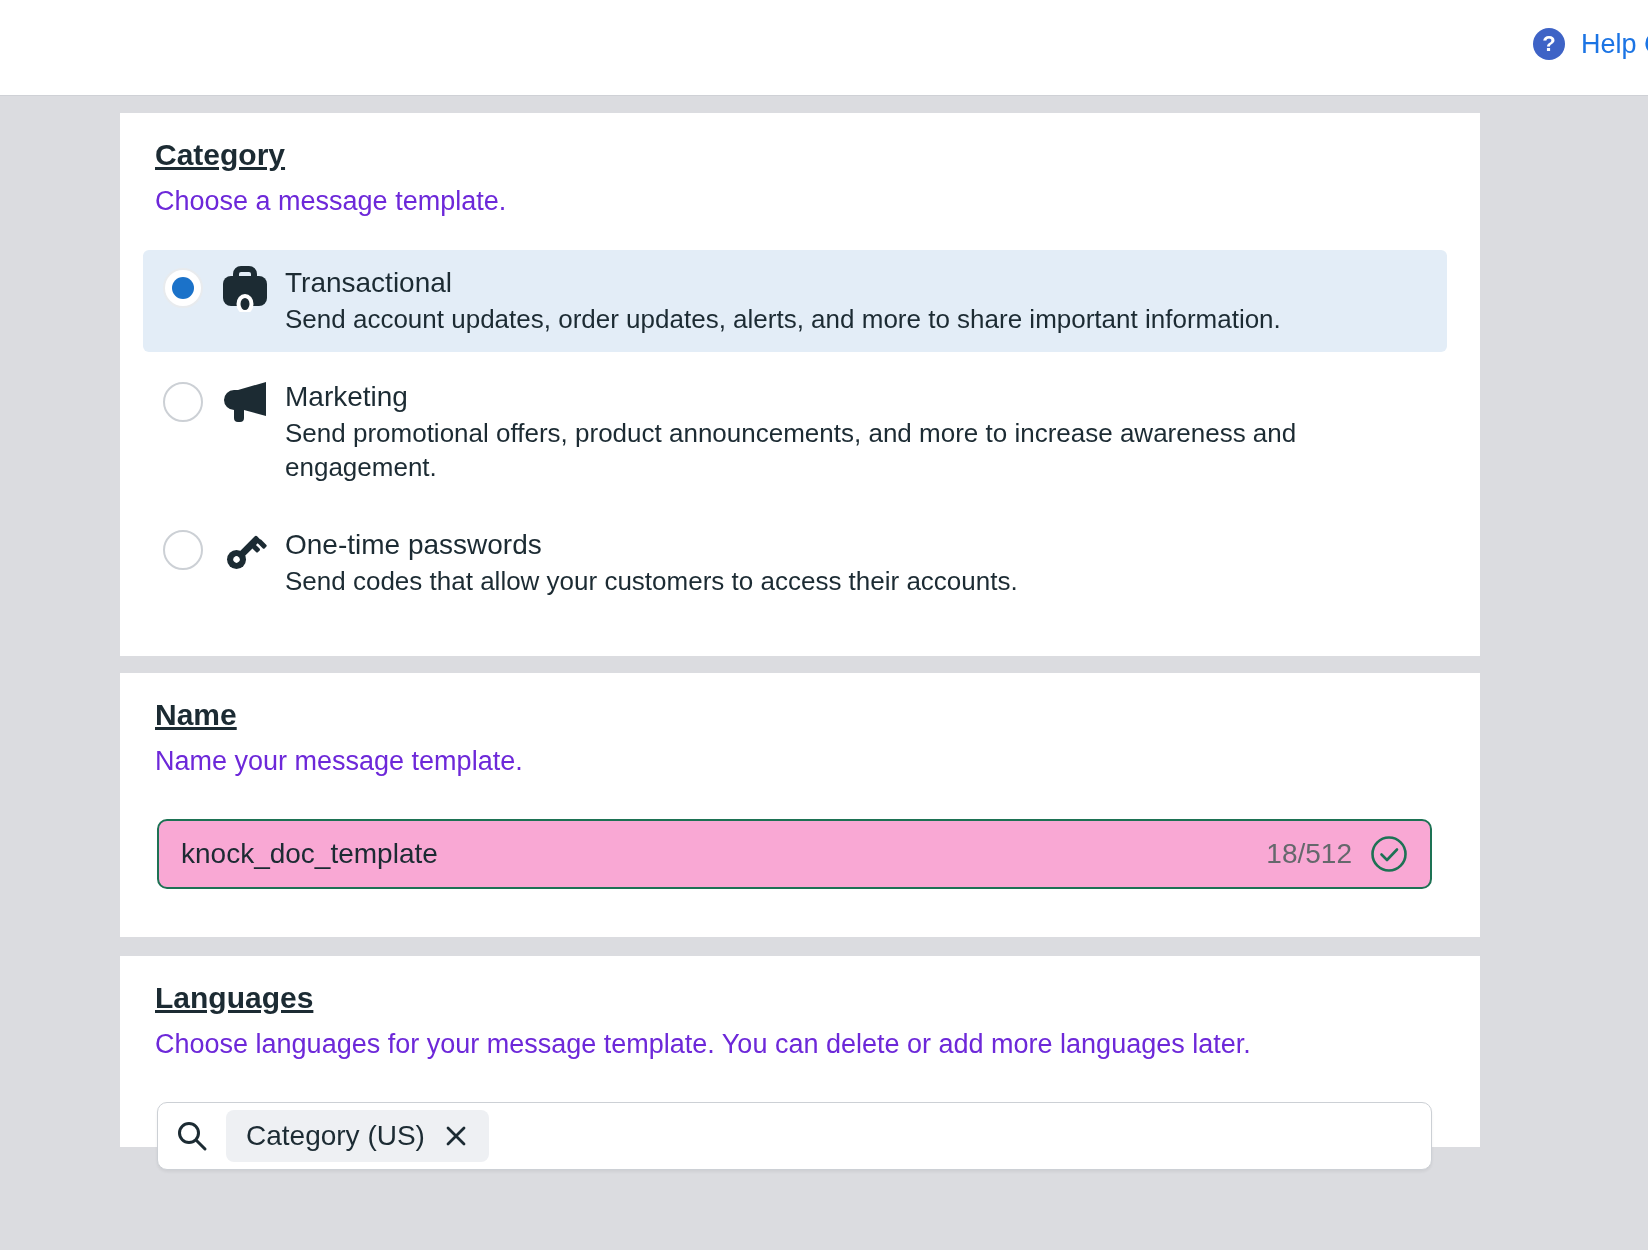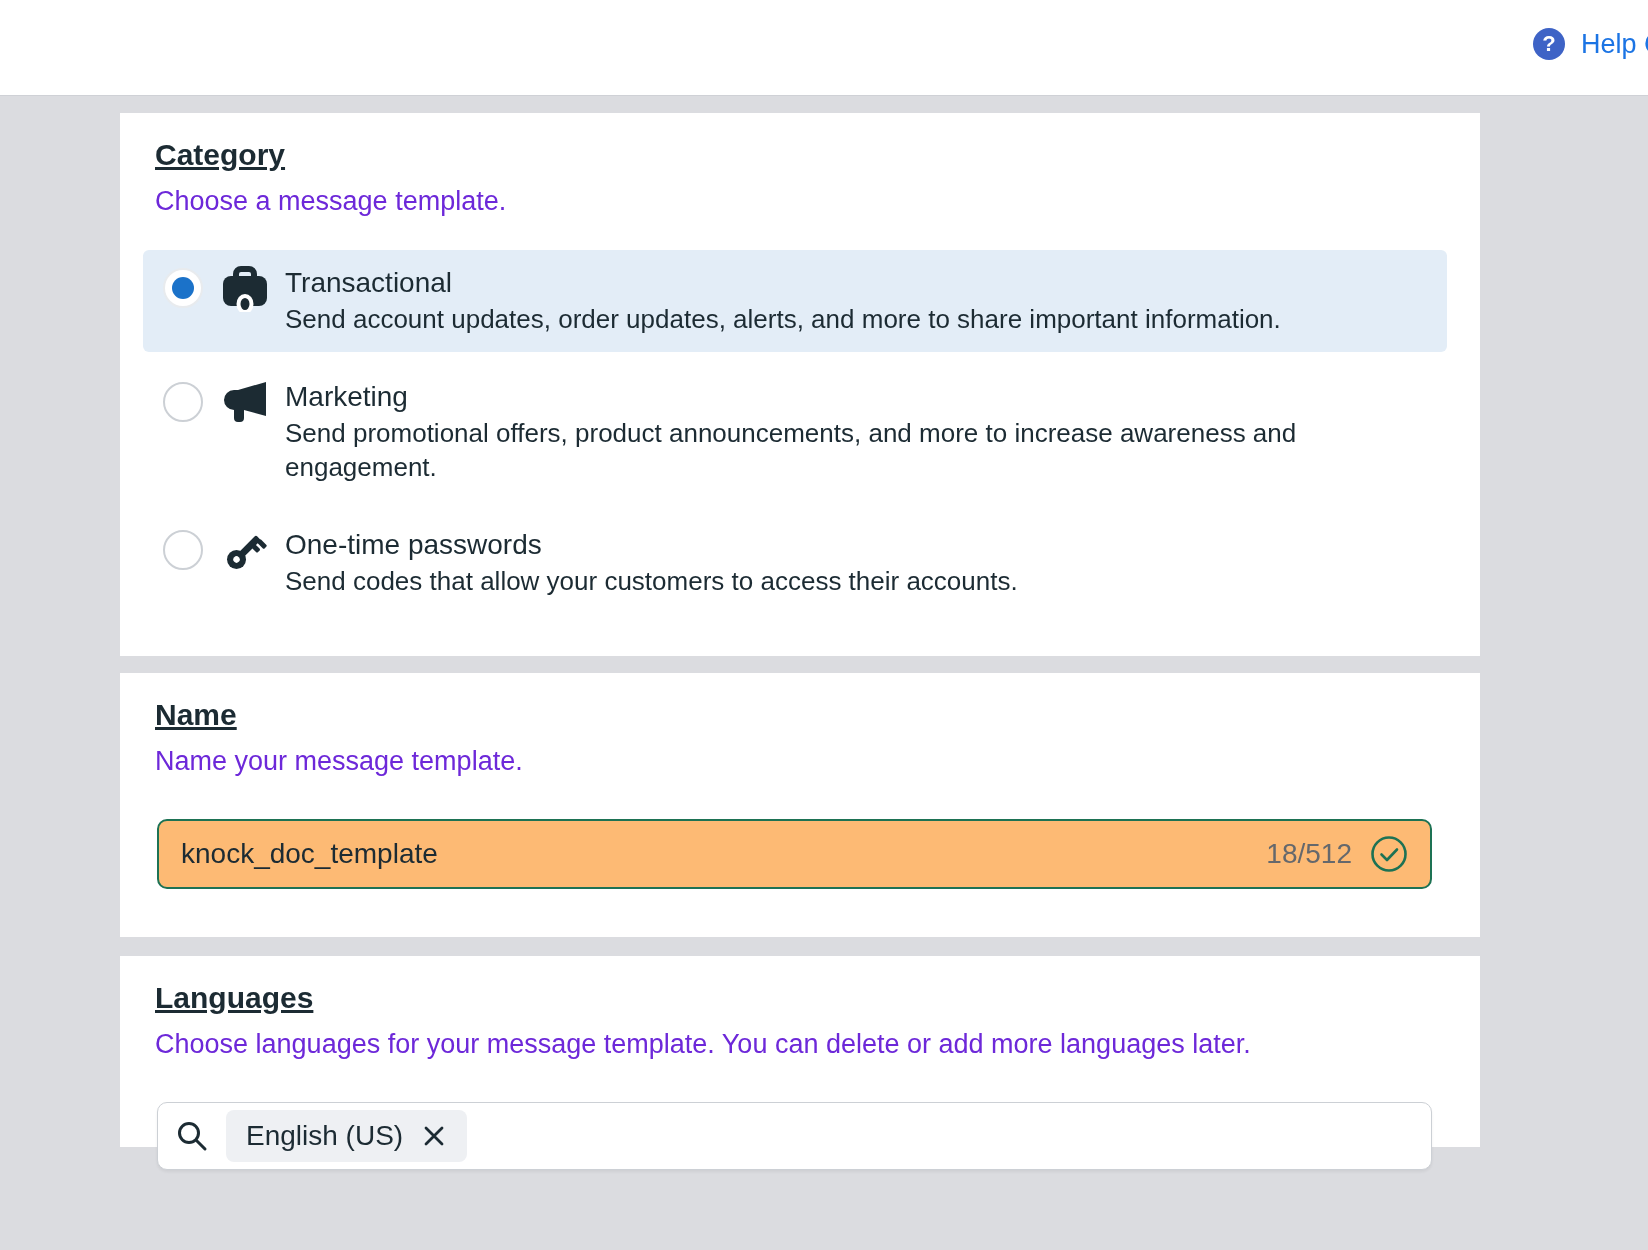--- a/index.html
+++ b/index.html
@@ -69,21 +69,21 @@
     width:46px; height:46px; margin-left:19px; flex:0 0 46px;
     display:flex; align-items:center; justify-content:center;
   }
   .opt-text { margin-left:17px; max-width:1110px; }
   .opt-title { font-size:28px; line-height:34px; color:#1c2b33; }
   .opt-desc  { font-size:26px; line-height:34px; color:#1c2b33; margin-top:2px; }
 
   
   .text-field {
     margin:42px 0 0 2px; width:1275px; height:70px; box-sizing:border-box;
-    border:2px solid #1d7254; border-radius:10px; background:#fdba74;
+    border:2px solid #1d7254; border-radius:10px; background:#f9a8d4;
     display:flex; align-items:center; padding:0 22px;
   }
   .text-field input {
     flex:1; border:0; outline:none; background:transparent;
     font-family:inherit; font-size:28px; color:#1c2b33; padding:0;
   }
   .counter { font-size:28px; color:#65686c; margin-right:18px; }
   .check-icon { display:flex; }
 
   
@@ -198,21 +198,21 @@
       <p class="sub">Choose languages for your message template. You can delete or add more languages later.</p>
 
       <div class="search-field">
         <span class="search-icon">
           <svg width="32" height="32" viewBox="0 0 32 32" fill="none" stroke="#1c2b33" stroke-width="3" stroke-linecap="round">
             <circle cx="13" cy="13" r="9.5"></circle>
             <path d="M20.5 20.5 L29 29"></path>
           </svg>
         </span>
         <span class="chip">
-          <span>English (US)</span>
+          <span>Category (US)</span>
           <span class="chip-x">
             <svg width="26" height="26" viewBox="0 0 26 26" fill="none" stroke="#1c2b33" stroke-width="2.8" stroke-linecap="round">
               <path d="M5 5 L21 21 M21 5 L5 21"></path>
             </svg>
           </span>
         </span>
         <input type="text" style="">
       </div>
     </section>
 

